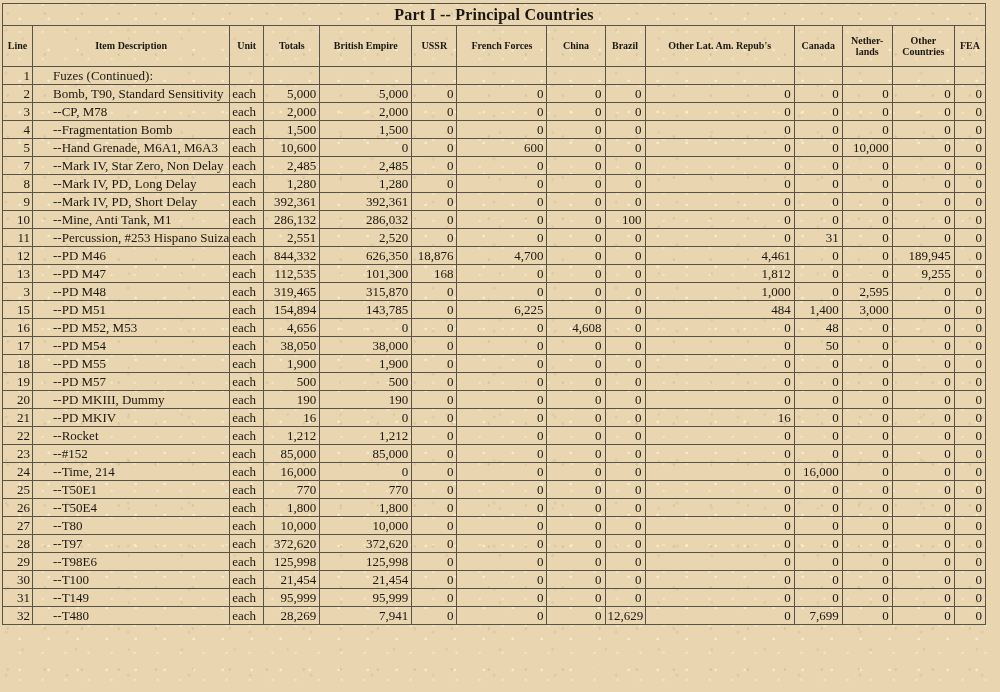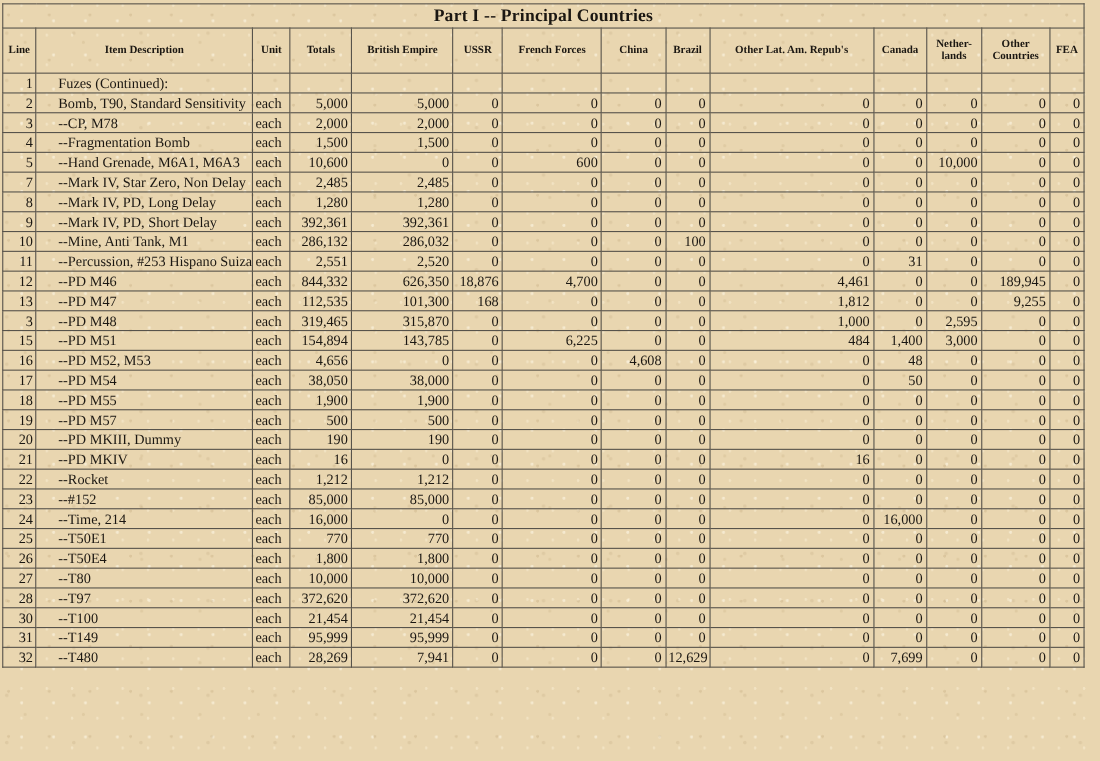--- a/index.html
+++ b/index.html
@@ -550,20 +550,36 @@
           <td class="cell-num">0</td>
           <td class="cell-num">0</td>
           <td class="cell-num">0</td>
           <td class="cell-num">0</td>
           <td class="cell-num">0</td>
           <td class="cell-num">0</td>
           <td class="cell-num">0</td>
           <td class="cell-num">0</td>
         </tr>
         <tr>
+          <td class="cell-line">29</td>
+          <td class="cell-item">--T98E6</td>
+          <td class="cell-unit">each</td>
+          <td class="cell-num">125,998</td>
+          <td class="cell-num">125,998</td>
+          <td class="cell-num">0</td>
+          <td class="cell-num">0</td>
+          <td class="cell-num">0</td>
+          <td class="cell-num">0</td>
+          <td class="cell-num">0</td>
+          <td class="cell-num">0</td>
+          <td class="cell-num">0</td>
+          <td class="cell-num">0</td>
+          <td class="cell-num">0</td>
+        </tr>
+        <tr>
           <td class="cell-line">30</td>
           <td class="cell-item">--T100</td>
           <td class="cell-unit">each</td>
           <td class="cell-num">21,454</td>
           <td class="cell-num">21,454</td>
           <td class="cell-num">0</td>
           <td class="cell-num">0</td>
           <td class="cell-num">0</td>
           <td class="cell-num">0</td>
           <td class="cell-num">0</td>

